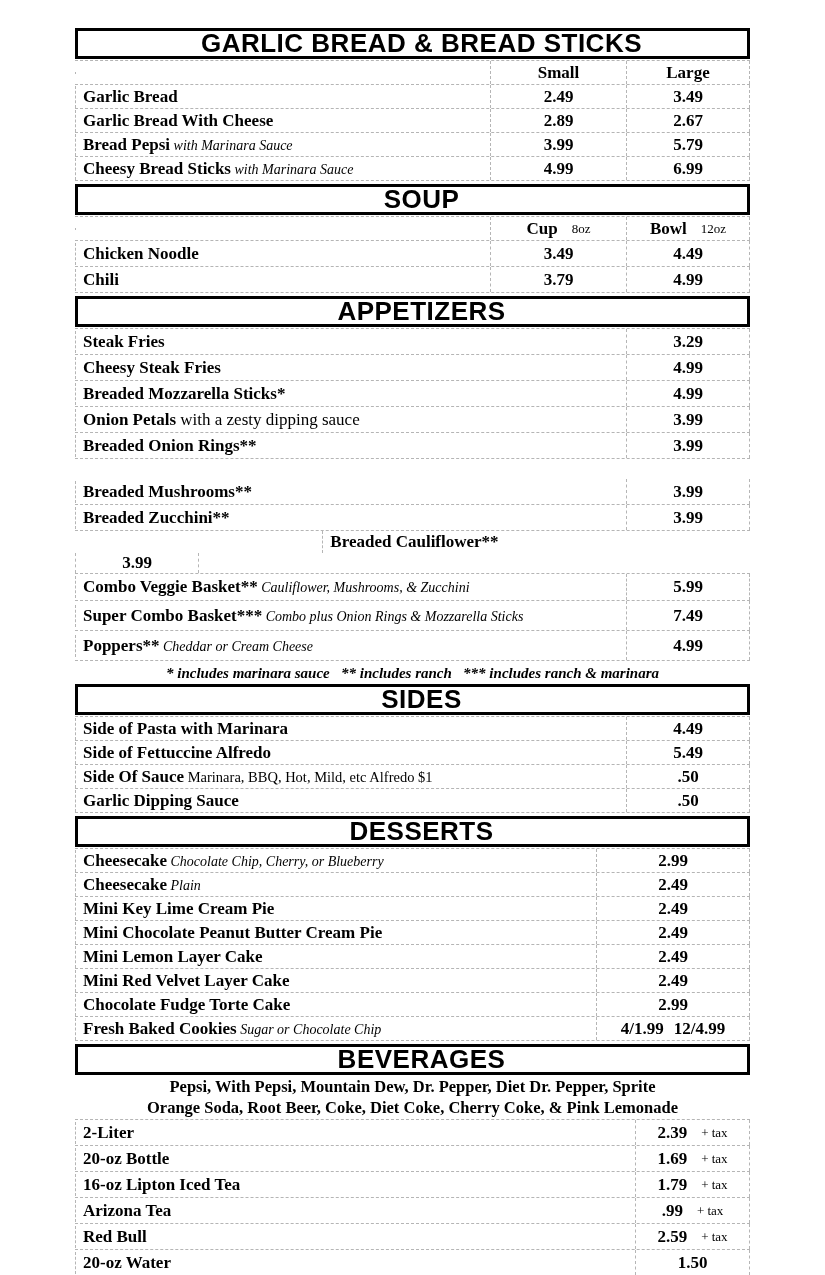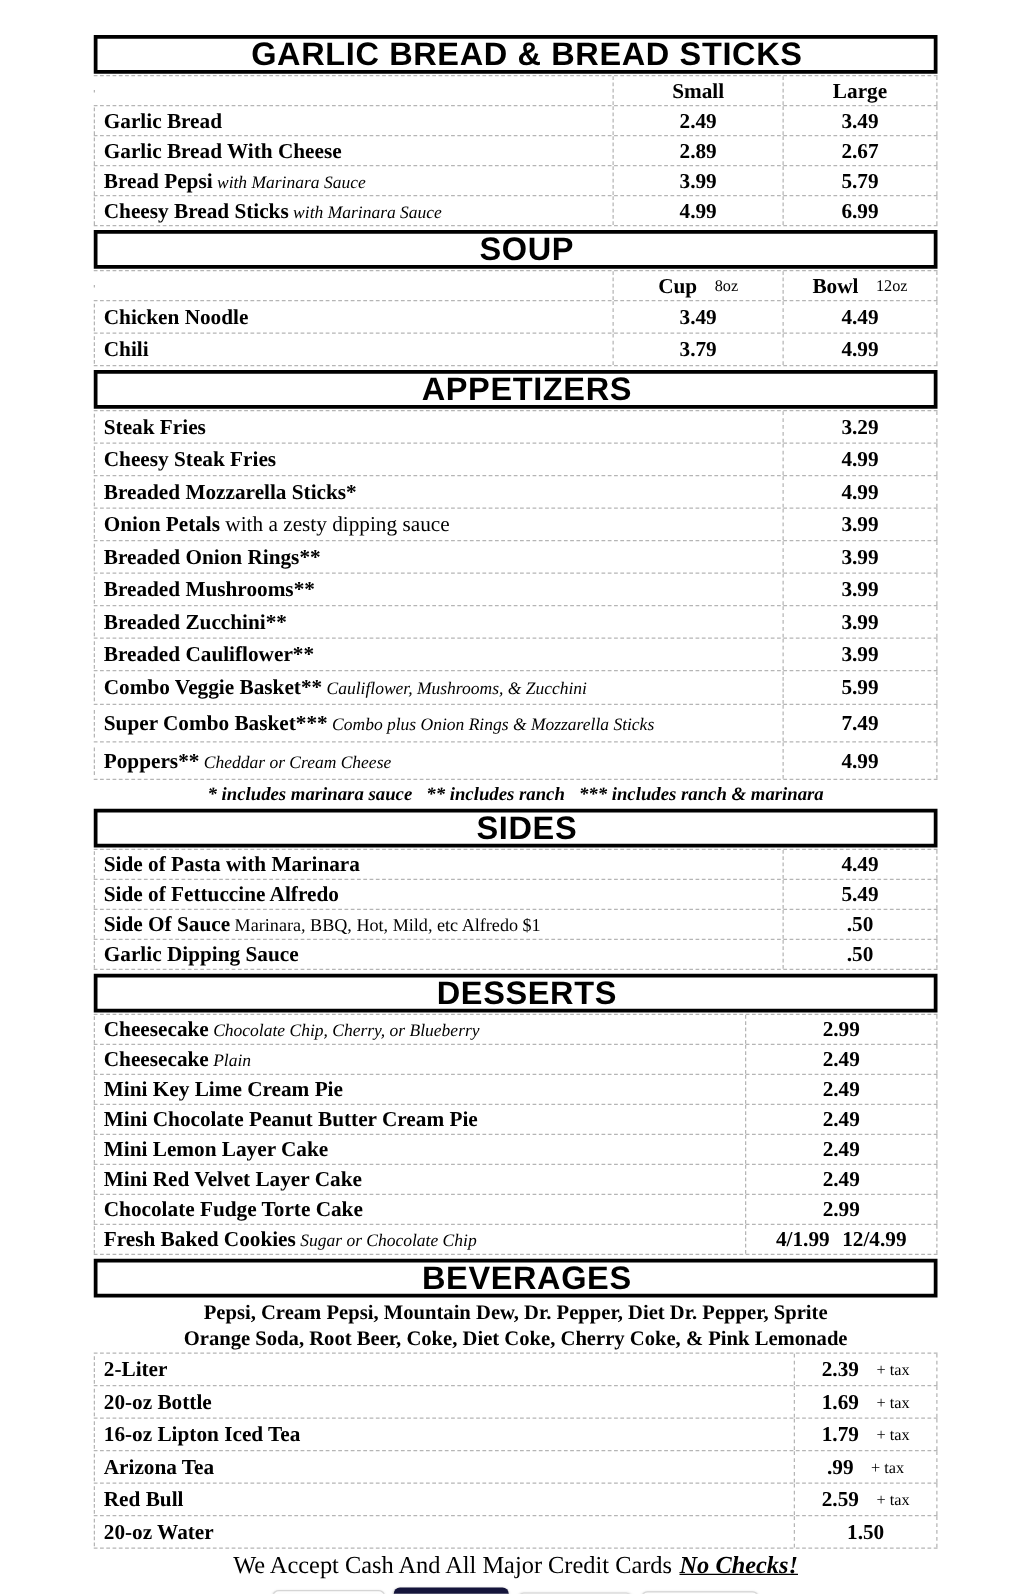--- a/index.html
+++ b/index.html
@@ -182,33 +182,33 @@
             <div class="price-cell" style="width: 122px;">
               <span>3.99</span>
             </div>
           </div>
           <div class="row" style="min-height: 25px;">
             <div class="name-cell"><span class="item-name">Breaded Onion Rings**</span></div>
             <div class="price-cell" style="width: 122px;">
               <span>3.99</span>
             </div>
           </div>
-          <div class="row" style="min-height: 25px;">
+          <div class="row" style="min-height: 25px; margin-top: 20px;">
             <div class="name-cell"><span class="item-name">Breaded Mushrooms**</span></div>
             <div class="price-cell" style="width: 122px;">
               <span>3.99</span>
             </div>
           </div>
           <div class="row" style="min-height: 25px;">
             <div class="name-cell"><span class="item-name">Breaded Zucchini**</span></div>
             <div class="price-cell" style="width: 122px;">
               <span>3.99</span>
             </div>
           </div>
-          <div class="row" style="min-height: 25px;">
+          <div class="row" style="min-height: 25px; flex-direction: column;">
             <div class="name-cell"><span class="item-name">Breaded Cauliflower**</span></div>
             <div class="price-cell" style="width: 122px;">
               <span>3.99</span>
             </div>
           </div>
           <div class="row" style="min-height: 26px;">
             <div class="name-cell"><span class="item-name">Combo Veggie Basket**</span><span class="item-desc italic"> Cauliflower, Mushrooms, &amp; Zucchini</span></div>
             <div class="price-cell" style="width: 122px;">
               <span>5.99</span>
             </div>
@@ -307,21 +307,21 @@
             <div class="price-cell" style="width: 152px;">
               <span>4/1.99</span>
               <span>12/4.99</span>
             </div>
           </div>
         </div>
       </div>
       <div class="section">
         <div class="section-header">BEVERAGES</div>
         <div class="bev-sub-wrap">
-          <div class="bev-sub">Pepsi, Cream Pepsi, Mountain Dew, Dr. Pepper, Diet Dr. Pepper, Sprite</div>
+          <div class="bev-sub">Pepsi, With Pepsi, Mountain Dew, Dr. Pepper, Diet Dr. Pepper, Sprite</div>
           <div class="bev-sub">Orange Soda, Root Beer, Coke, Diet Coke, Cherry Coke, &amp; Pink Lemonade</div>
         </div>
         <div class="tbl">
           <div class="row" style="min-height: 25px;">
             <div class="name-cell"><span class="item-name">2-Liter</span></div>
             <div class="price-cell" style="width: 113px;">
               <span>2.39</span>
               <span class="price-suffix">+ tax</span>
             </div>
           </div>

